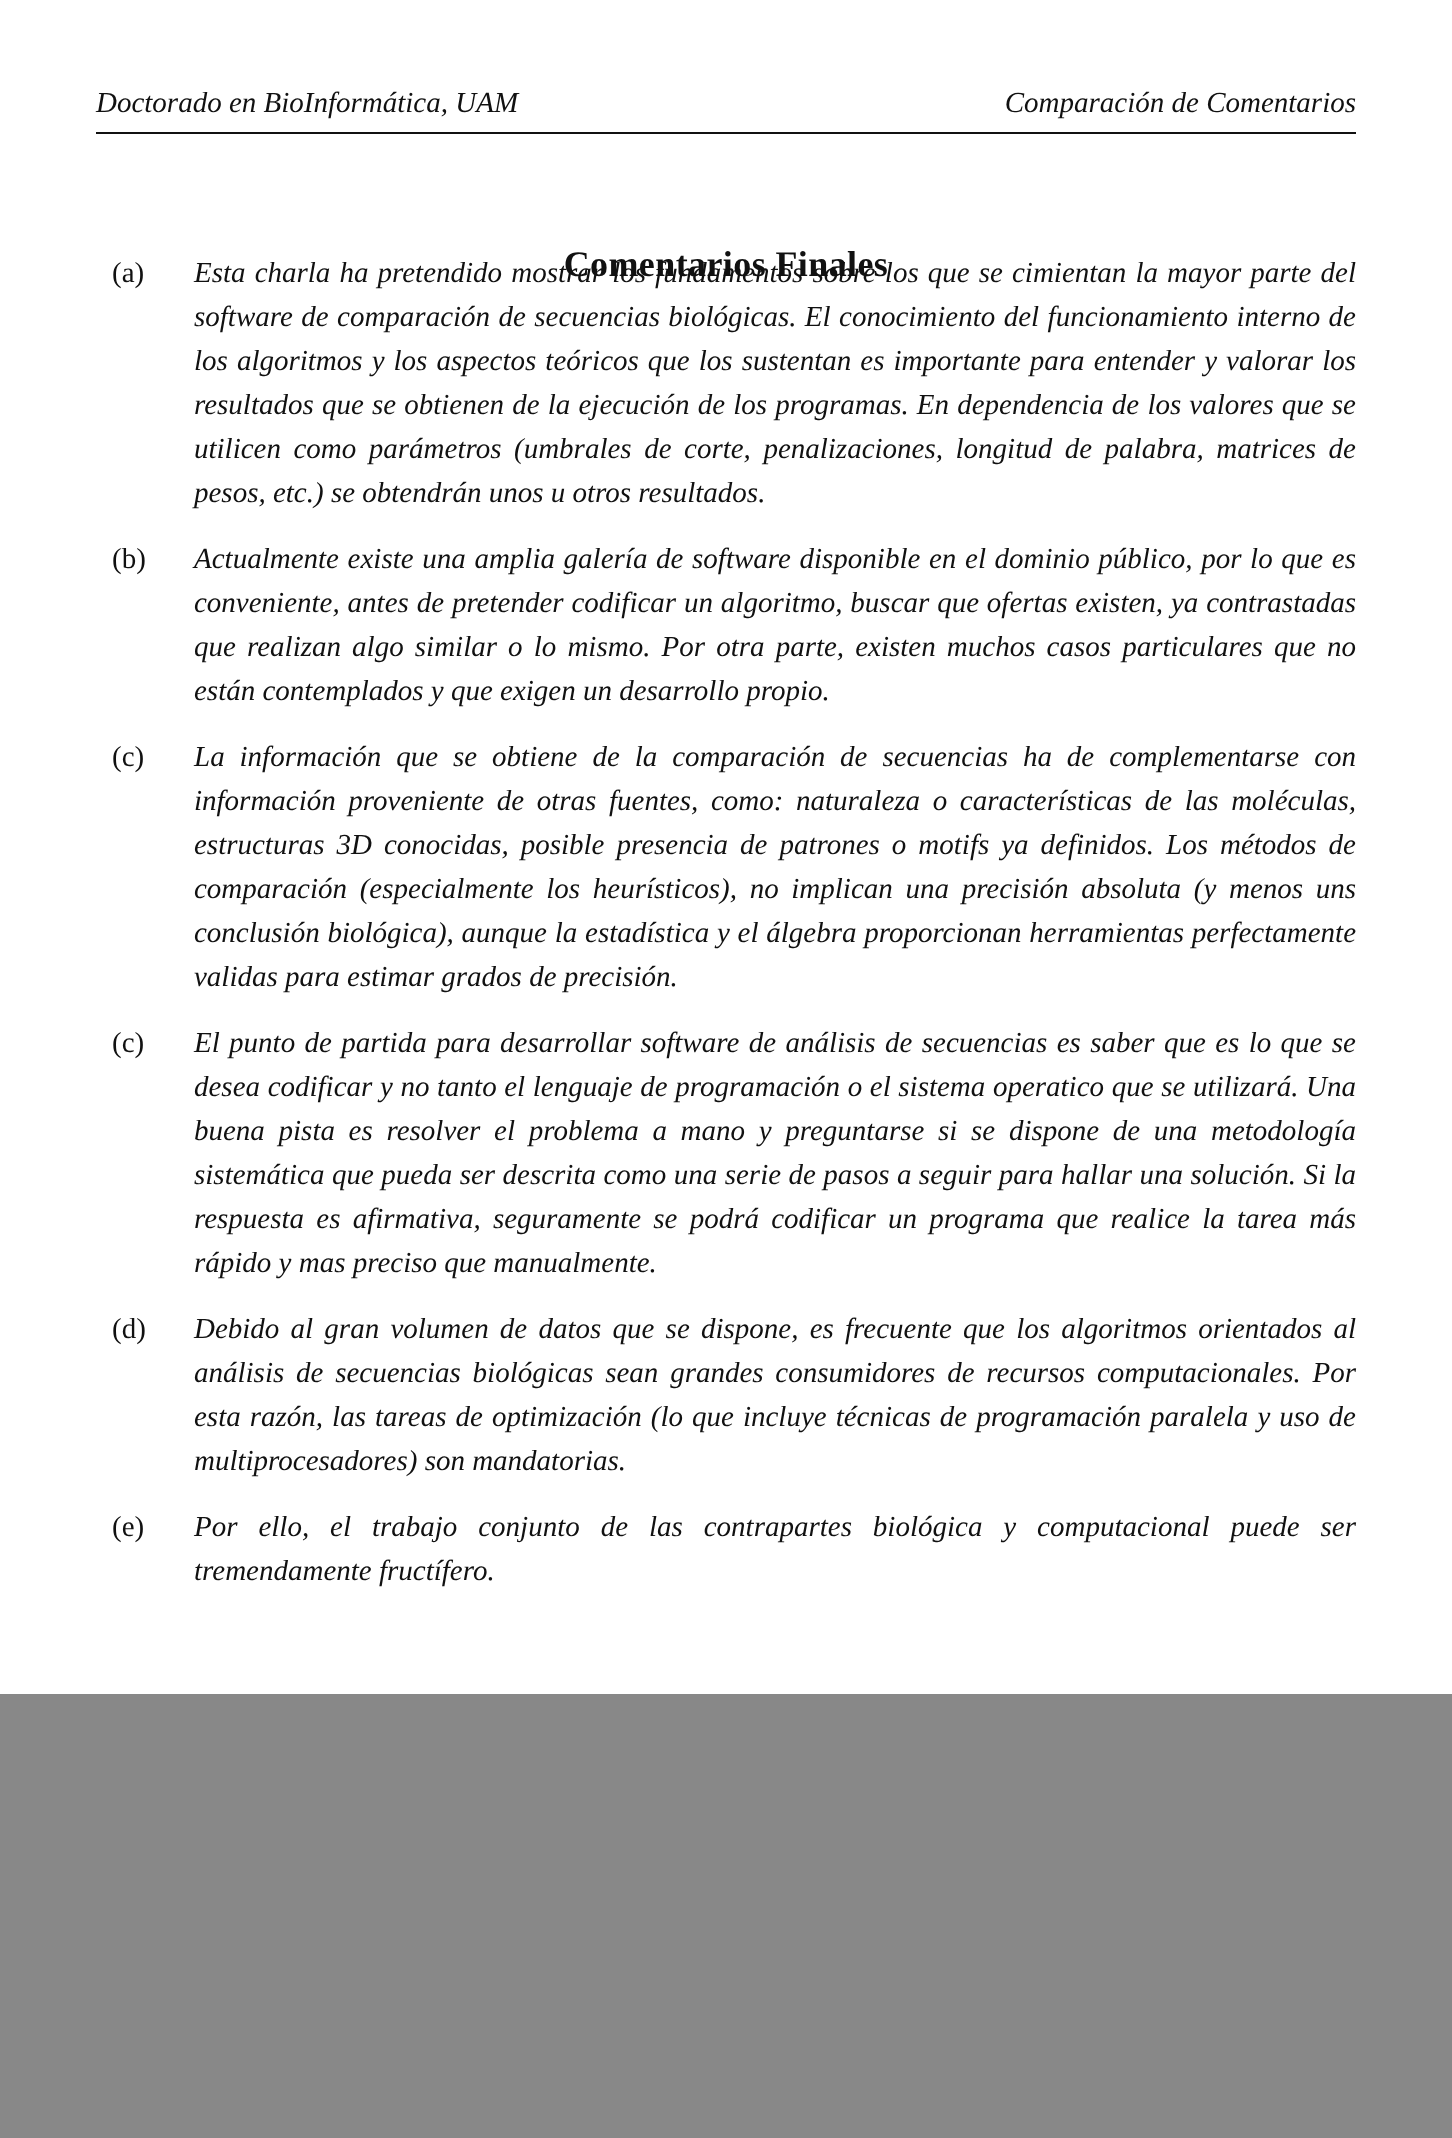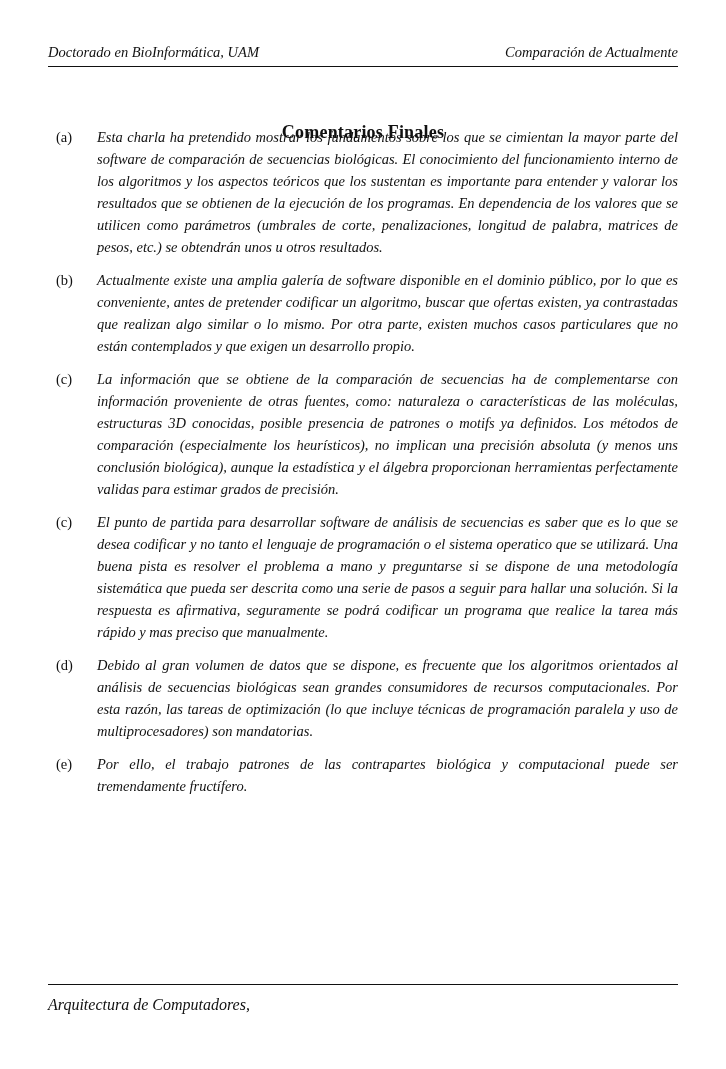--- a/index.html
+++ b/index.html
@@ -3,21 +3,21 @@
 <meta charset="utf-8">
 <style>
   html, body {
     margin: 0;
     padding: 0;
     background: #888;
   }
   .page {
     position: relative;
     width: 726px;
-    height: 1069px;
+    height: 847px;
     margin: 0 auto;
     background: #ffffff;
     color: #111111;
     font-family: "Liberation Serif", "DejaVu Serif", serif;
     overflow: hidden;
     box-sizing: border-box;
     padding-left: 23px;
   }
   .running-header {
     position: absolute;
@@ -80,21 +80,21 @@
     gap: 20px;
   }
 </style>
 </head>
 <body>
 
 <div class="page">
 
   <div class="running-header">
     <span>Doctorado en BioInformática, UAM</span>
-    <span>Comparación de Actualmente</span>
+    <span>Comparación de Comentarios</span>
   </div>
 
   <div class="doc-title">Comentarios Finales</div>
 
   <div class="content">
 
     <div class="item">
       <div class="item-label">(a)</div>
       <div class="item-text">Esta charla ha pretendido mostrar los fundamentos sobre los que se cimientan la mayor parte del software de comparación de secuencias biológicas. El conocimiento del funcionamiento interno de los algoritmos y los aspectos teóricos que los sustentan es importante para entender y valorar los resultados que se obtienen de la ejecución de los programas. En dependencia de los valores que se utilicen como parámetros (umbrales de corte, penalizaciones, longitud de palabra, matrices de pesos, etc.) se obtendrán unos u otros resultados.</div>
     </div>
@@ -114,21 +114,21 @@
       <div class="item-text">El punto de partida para desarrollar software de análisis de secuencias es saber que es lo que se desea codificar y no tanto el lenguaje de programación o el sistema operatico que se utilizará. Una buena pista es resolver el problema a mano y preguntarse si se dispone de una metodología sistemática que pueda ser descrita como una serie de pasos a seguir para hallar una solución. Si la respuesta es afirmativa, seguramente se podrá codificar un programa que realice la tarea más rápido y mas preciso que manualmente.</div>
     </div>
 
     <div class="item">
       <div class="item-label">(d)</div>
       <div class="item-text">Debido al gran volumen de datos que se dispone, es frecuente que los algoritmos orientados al análisis de secuencias biológicas sean grandes consumidores de recursos computacionales. Por esta razón, las tareas de optimización (lo que incluye técnicas de programación paralela y uso de multiprocesadores) son mandatorias.</div>
     </div>
 
     <div class="item">
       <div class="item-label">(e)</div>
-      <div class="item-text">Por ello, el trabajo patrones de las contrapartes biológica y computacional puede ser tremendamente fructífero.</div>
+      <div class="item-text">Por ello, el trabajo conjunto de las contrapartes biológica y computacional puede ser tremendamente fructífero.</div>
     </div>
 
   </div>
 
   <div class="running-footer">
     <span>Arquitectura de Computadores,</span>
   </div>
 
 </div>
 

